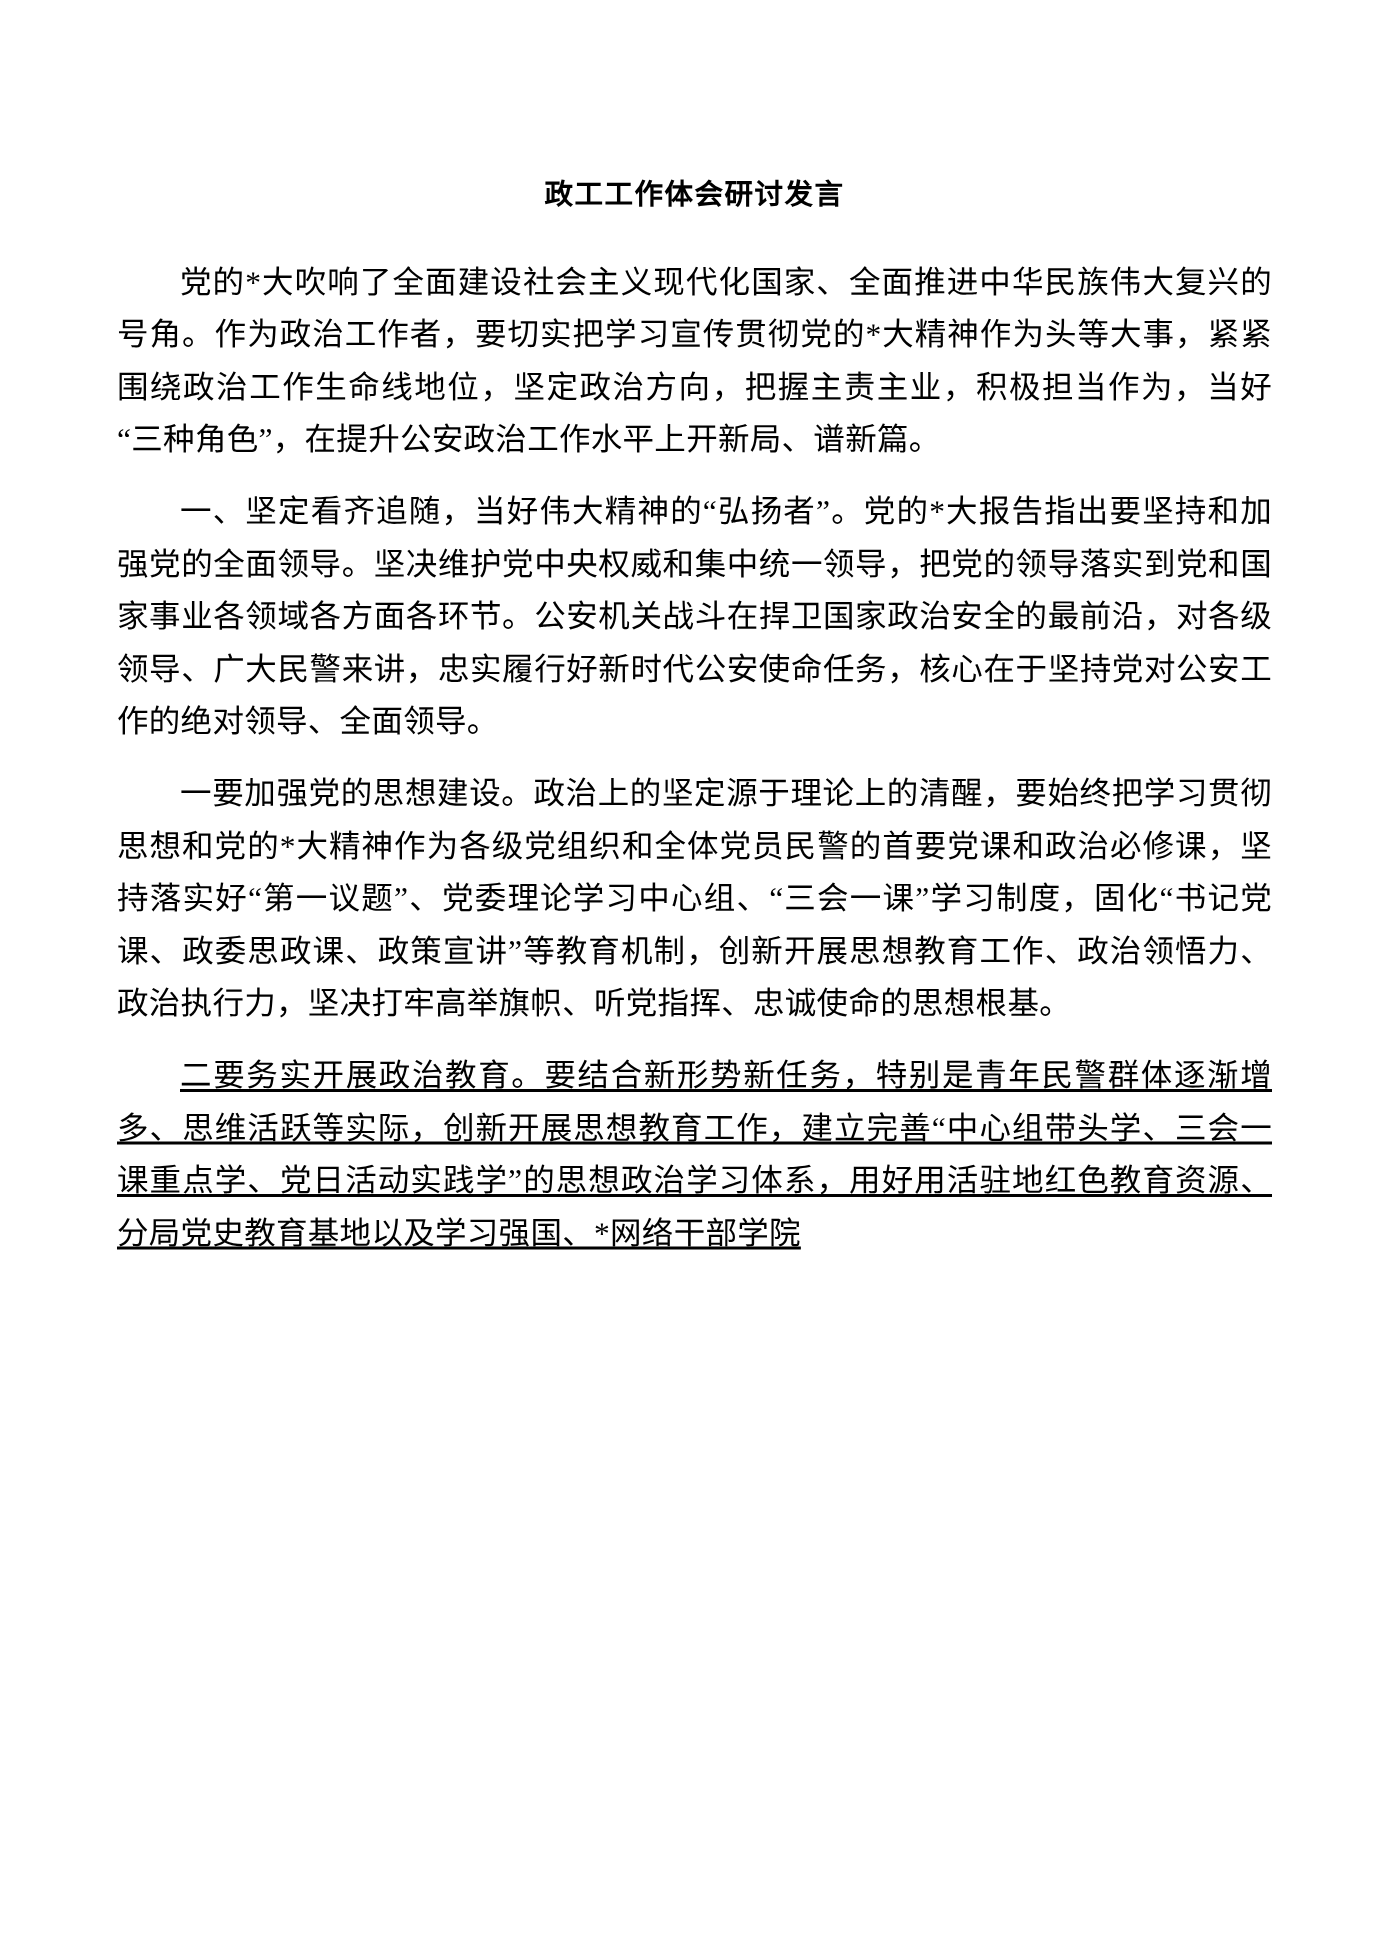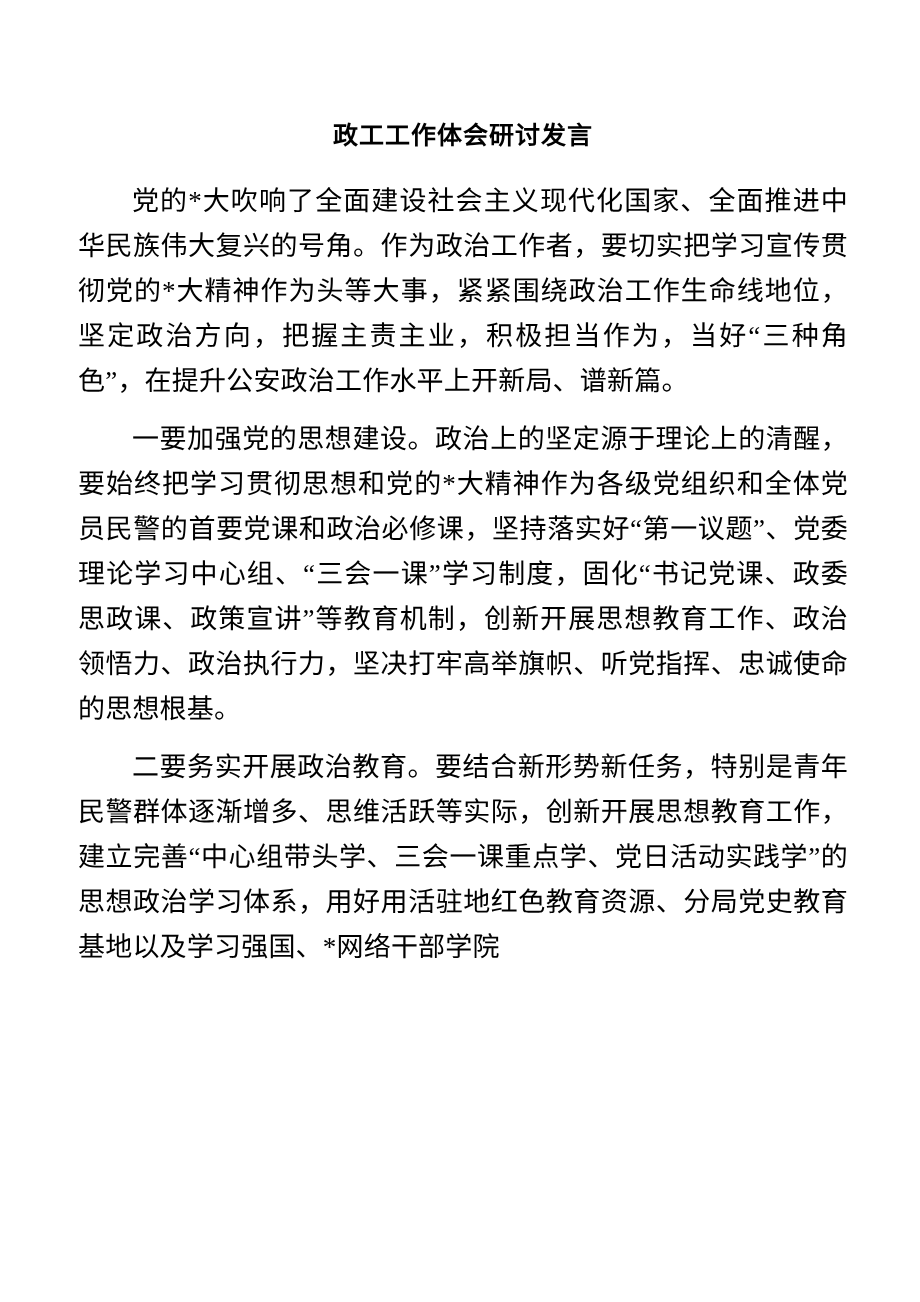--- a/index.html
+++ b/index.html
@@ -18,43 +18,45 @@
   .page {
     box-sizing: border-box;
     width: 920px;
     height: 1302px;
     padding: 118px 72px 40px 78px;
     background: #ffffff;
     position: relative;
   }
   .doc-title {
     text-align: center;
-    font-size: 25px;
+    font-size: 19px;
     font-weight: bold;
     letter-spacing: 1px;
     margin: 0 0 26px 0;
     line-height: 1.4;
     font-family: "Liberation Serif", "DejaVu Serif", serif;
   }
   .para {
-    font-size: 27px;
-    line-height: 45px;
+    font-size: 21px;
+    line-height: 35px;
     text-align: justify;
     text-justify: inter-ideograph;
     margin: 0 0 13px 0;
     text-indent: 2em;
     letter-spacing: 0.2px;
     word-break: break-all;
   }
   .para:last-child {
     margin-bottom: 0;
+    text-decoration: underline;
   }
 </style>
 </head>
 <body>
 
 <div class="page">
   <h1 class="doc-title">政工工作体会研讨发言</h1>
 
   <p class="para">党的*大吹响了全面建设社会主义现代化国家、全面推进中华民族伟大复兴的号角。作为政治工作者，要切实把学习宣传贯彻党的*大精神作为头等大事，紧紧围绕政治工作生命线地位，坚定政治方向，把握主责主业，积极担当作为，当好“三种角色”，在提升公安政治工作水平上开新局、谱新篇。</p>
+  <p class="para">一、坚定看齐追随，当好伟大精神的“弘扬者”。党的*大报告指出要坚持和加强党的全面领导。坚决维护党中央权威和集中统一领导，把党的领导落实到党和国家事业各领域各方面各环节。公安机关战斗在捍卫国家政治安全的最前沿，对各级领导、广大民警来讲，忠实履行好新时代公安使命任务，核心在于坚持党对公安工作的绝对领导、全面领导。</p>
   <p class="para">一要加强党的思想建设。政治上的坚定源于理论上的清醒，要始终把学习贯彻思想和党的*大精神作为各级党组织和全体党员民警的首要党课和政治必修课，坚持落实好“第一议题”、党委理论学习中心组、“三会一课”学习制度，固化“书记党课、政委思政课、政策宣讲”等教育机制，创新开展思想教育工作、政治领悟力、政治执行力，坚决打牢高举旗帜、听党指挥、忠诚使命的思想根基。</p>
   <p class="para">二要务实开展政治教育。要结合新形势新任务，特别是青年民警群体逐渐增多、思维活跃等实际，创新开展思想教育工作，建立完善“中心组带头学、三会一课重点学、党日活动实践学”的思想政治学习体系，用好用活驻地红色教育资源、分局党史教育基地以及学习强国、*网络干部学院</p>
 </div>
 
 </body></html>

